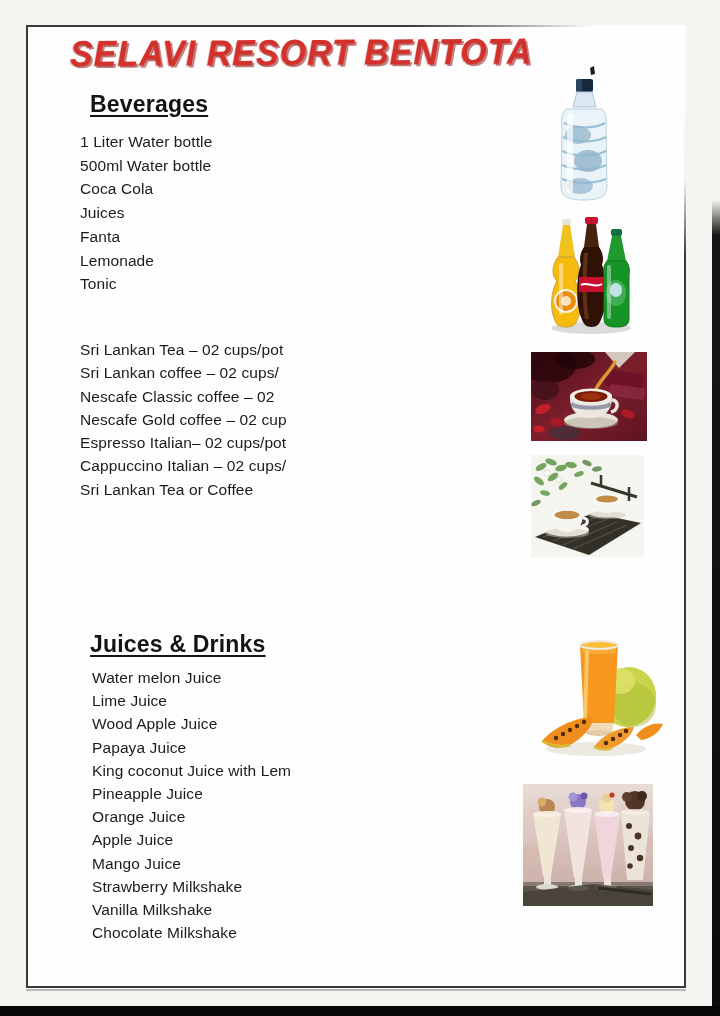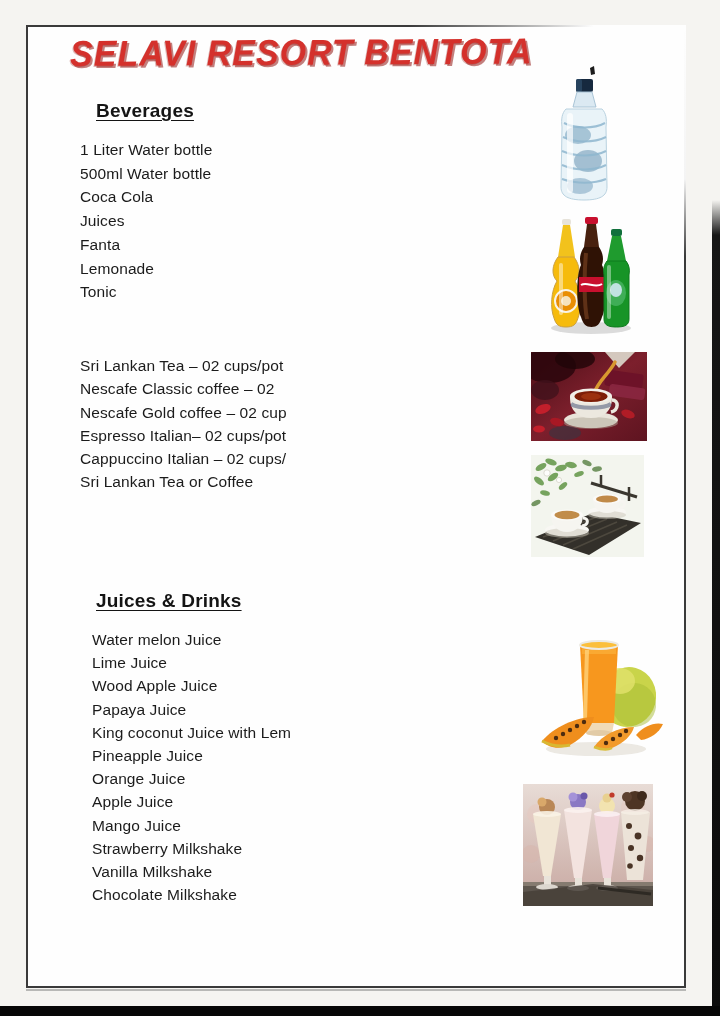--- a/index.html
+++ b/index.html
@@ -25,28 +25,28 @@
   .title{
     position:absolute;left:44px;top:8px;margin:0;white-space:nowrap;
     font:italic 800 34px "Liberation Sans",sans-serif;
     letter-spacing:1px;color:#d4312c;
     text-shadow:2px 2px 0 rgba(146,22,18,.55),-1px 1px 0 rgba(146,22,18,.3);
     transform:scaleY(1.06) rotate(-.3deg);
   }
   
   .sec{position:absolute;left:54px;}
   .sec h2{
-    margin:16px;font-size:19px;line-height:23px;font-weight:bold;color:#141414;
+    margin:10px;font-size:23px;line-height:23px;font-weight:bold;color:#141414;
     text-decoration:underline;text-underline-offset:3px;letter-spacing:.2px;
   }
   .sec ul{list-style:none;margin:0;padding:0;}
   .sec li{font-size:15.5px;font-weight:normal;color:#1b1b1b;letter-spacing:.1px;white-space:nowrap;}
   .sec-beverages{top:58px;}   .sec-beverages ul{margin-top:14px;} .sec-beverages li{line-height:23.7px;}
-  .sec-tea{top:309px;}        .sec-tea ul{margin-top:20px;}       .sec-tea li{line-height:23.3px;}
-  .sec-juices{top:548px;}     .sec-juices ul{margin-top:8px;margin-left:12px;}     .sec-juices li{line-height:23.2px;}
+  .sec-tea{top:309px;}        .sec-tea ul{margin-top:4px;}       .sec-tea li{line-height:23.3px;}
+  .sec-juices{top:598px;}     .sec-juices ul{margin-top:8px;margin-left:12px;}     .sec-juices li{line-height:23.2px;}
   
   .fig{position:absolute;}
   .fig svg{display:block;width:100%;height:100%;}
   .fig-water{left:512px;top:40px;width:92px;height:140px;}
   .fig-soda{left:519px;top:188px;width:92px;height:124px;}
   .fig-tea{left:505px;top:327px;width:116px;height:89px;}
   .fig-cups{left:505px;top:430px;width:113px;height:102px;}
   .fig-papaya{left:510px;top:610px;width:130px;height:128px;}
   .fig-shake{left:497px;top:759px;width:130px;height:122px;}
   
@@ -78,20 +78,21 @@
         <li>Juices</li>
         <li>Fanta</li>
         <li>Lemonade</li>
         <li>Tonic</li>
       </ul>
     </section>
 
     <section class="sec sec-tea">
       <ul>
         <li>Sri Lankan Tea – 02 cups/pot</li>
+        <li>Sri Lankan coffee – 02 cups/</li>
         <li>Nescafe Classic coffee – 02</li>
         <li>Nescafe Gold coffee – 02 cup</li>
         <li>Espresso Italian– 02 cups/pot</li>
         <li>Cappuccino Italian – 02 cups/</li>
         <li>Sri Lankan Tea or Coffee</li>
       </ul>
     </section>
 
     <section class="sec sec-juices">
       <h2>Juices &amp; Drinks</h2>

